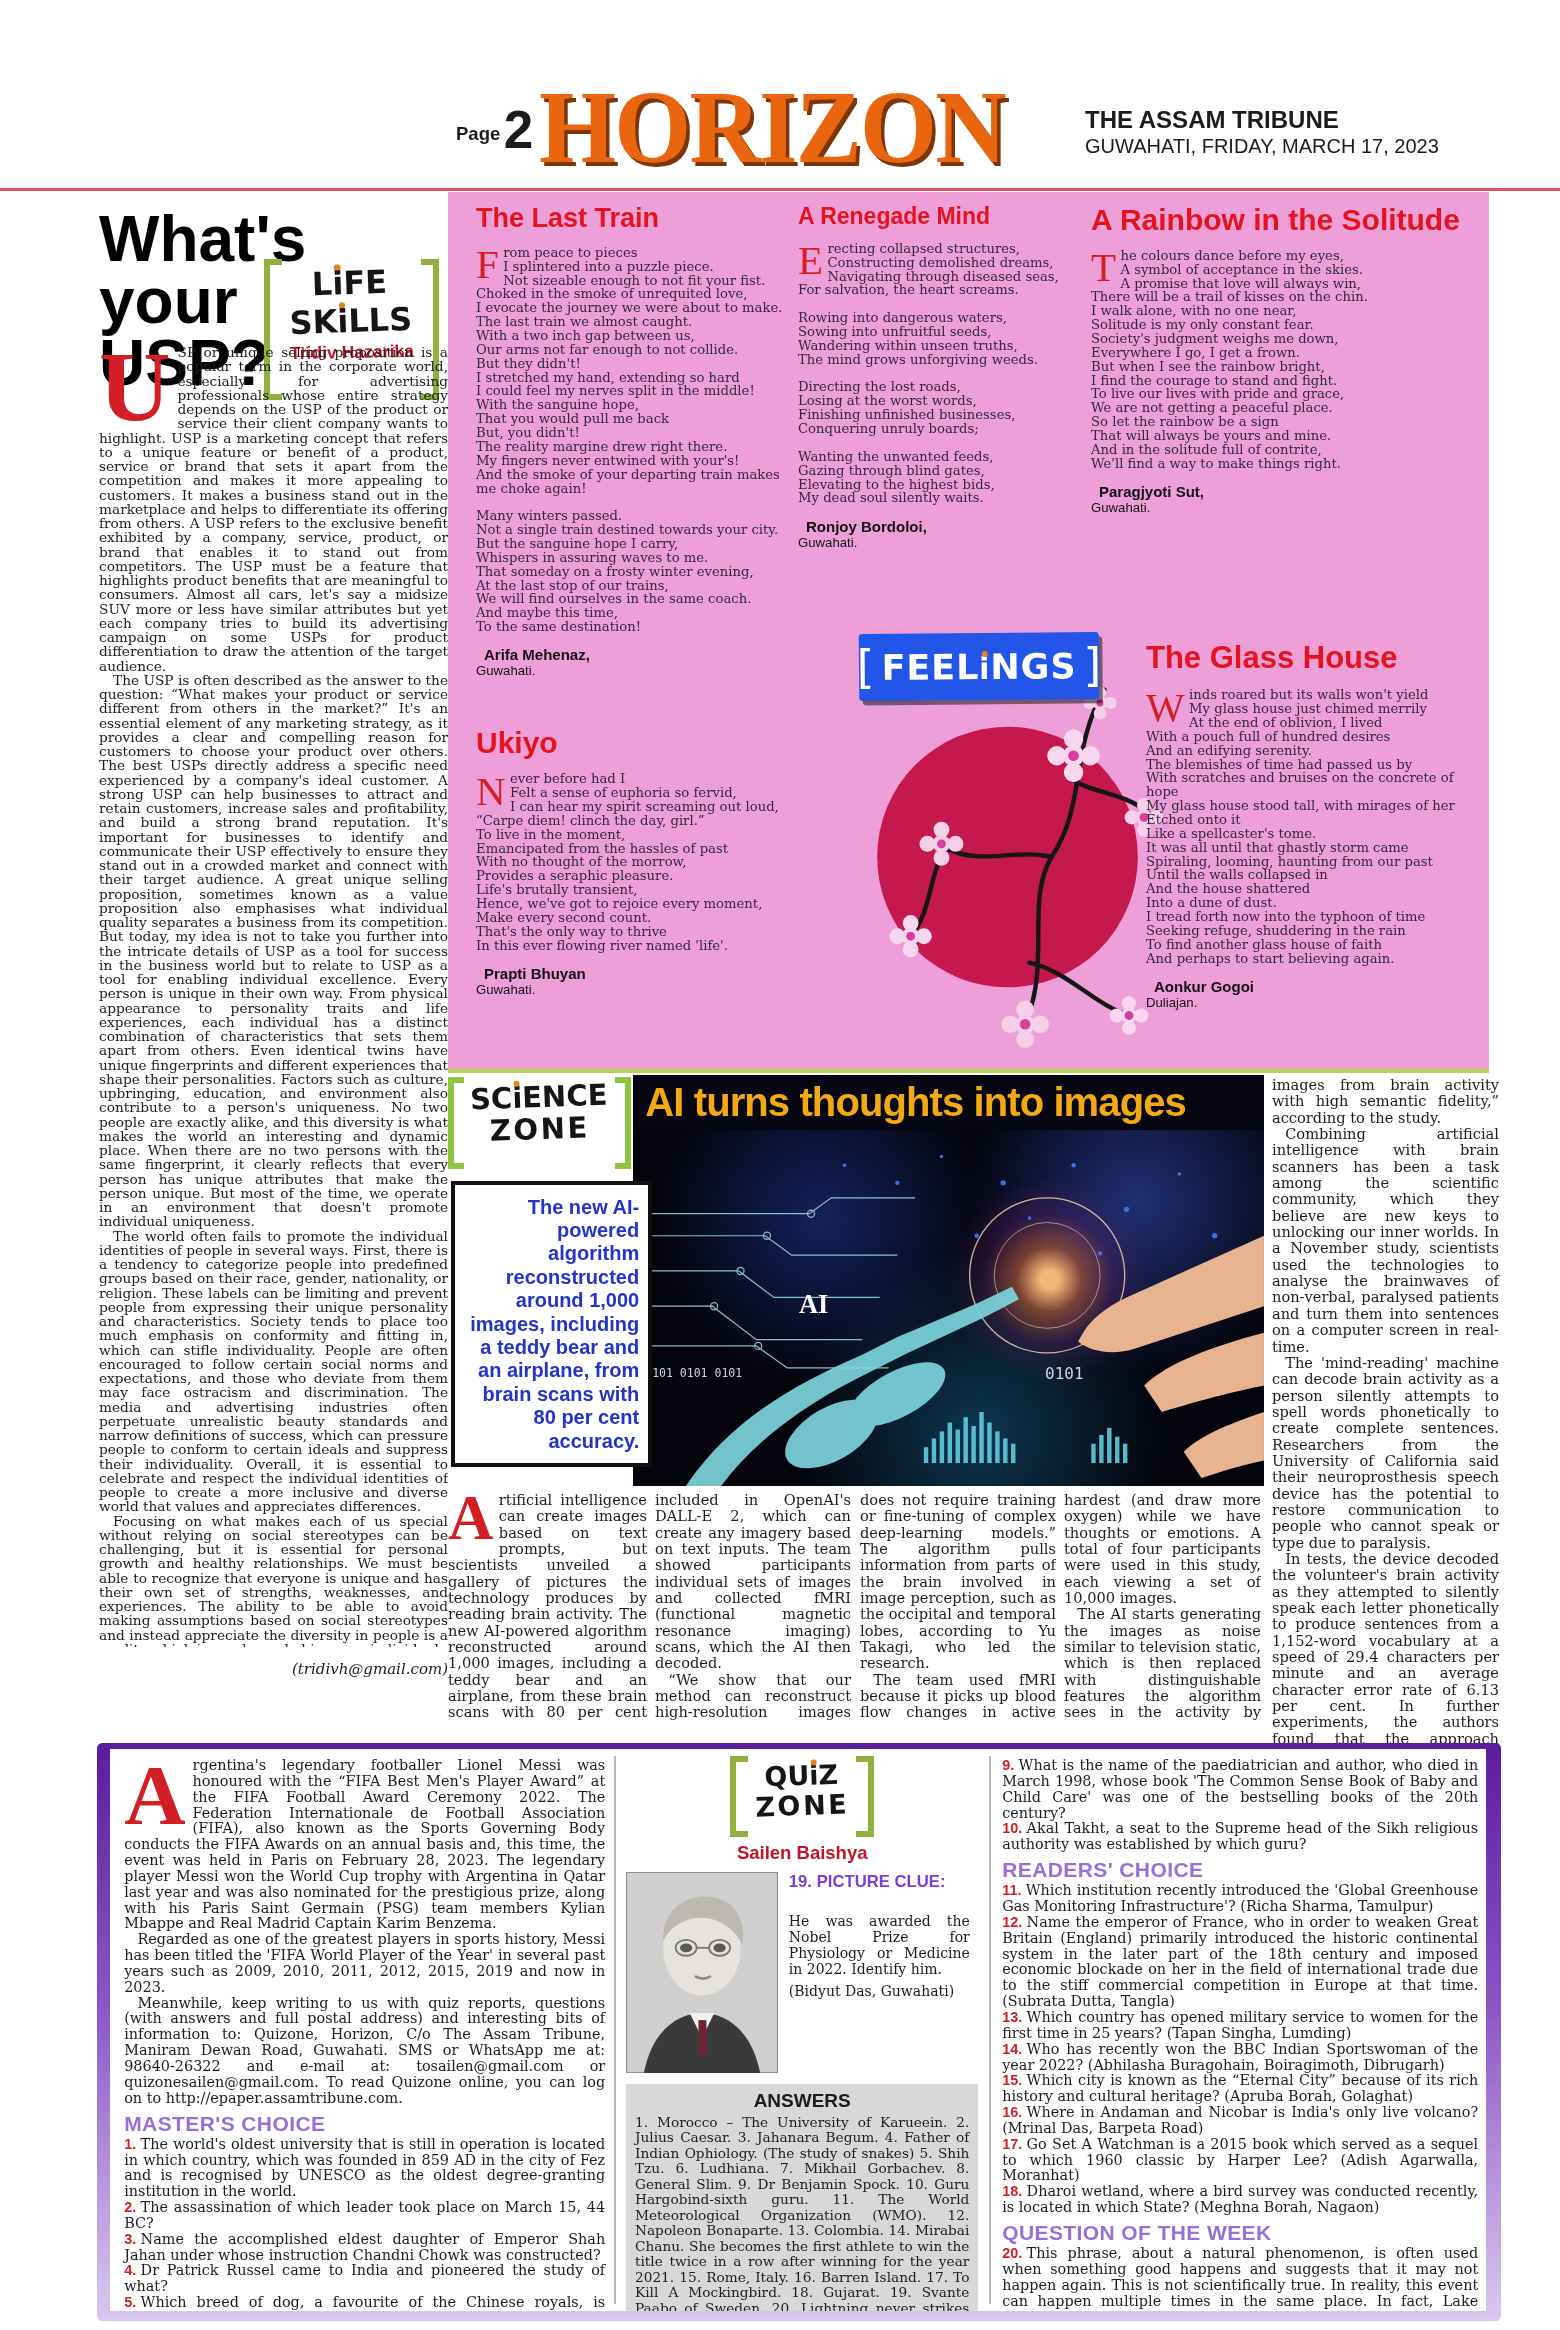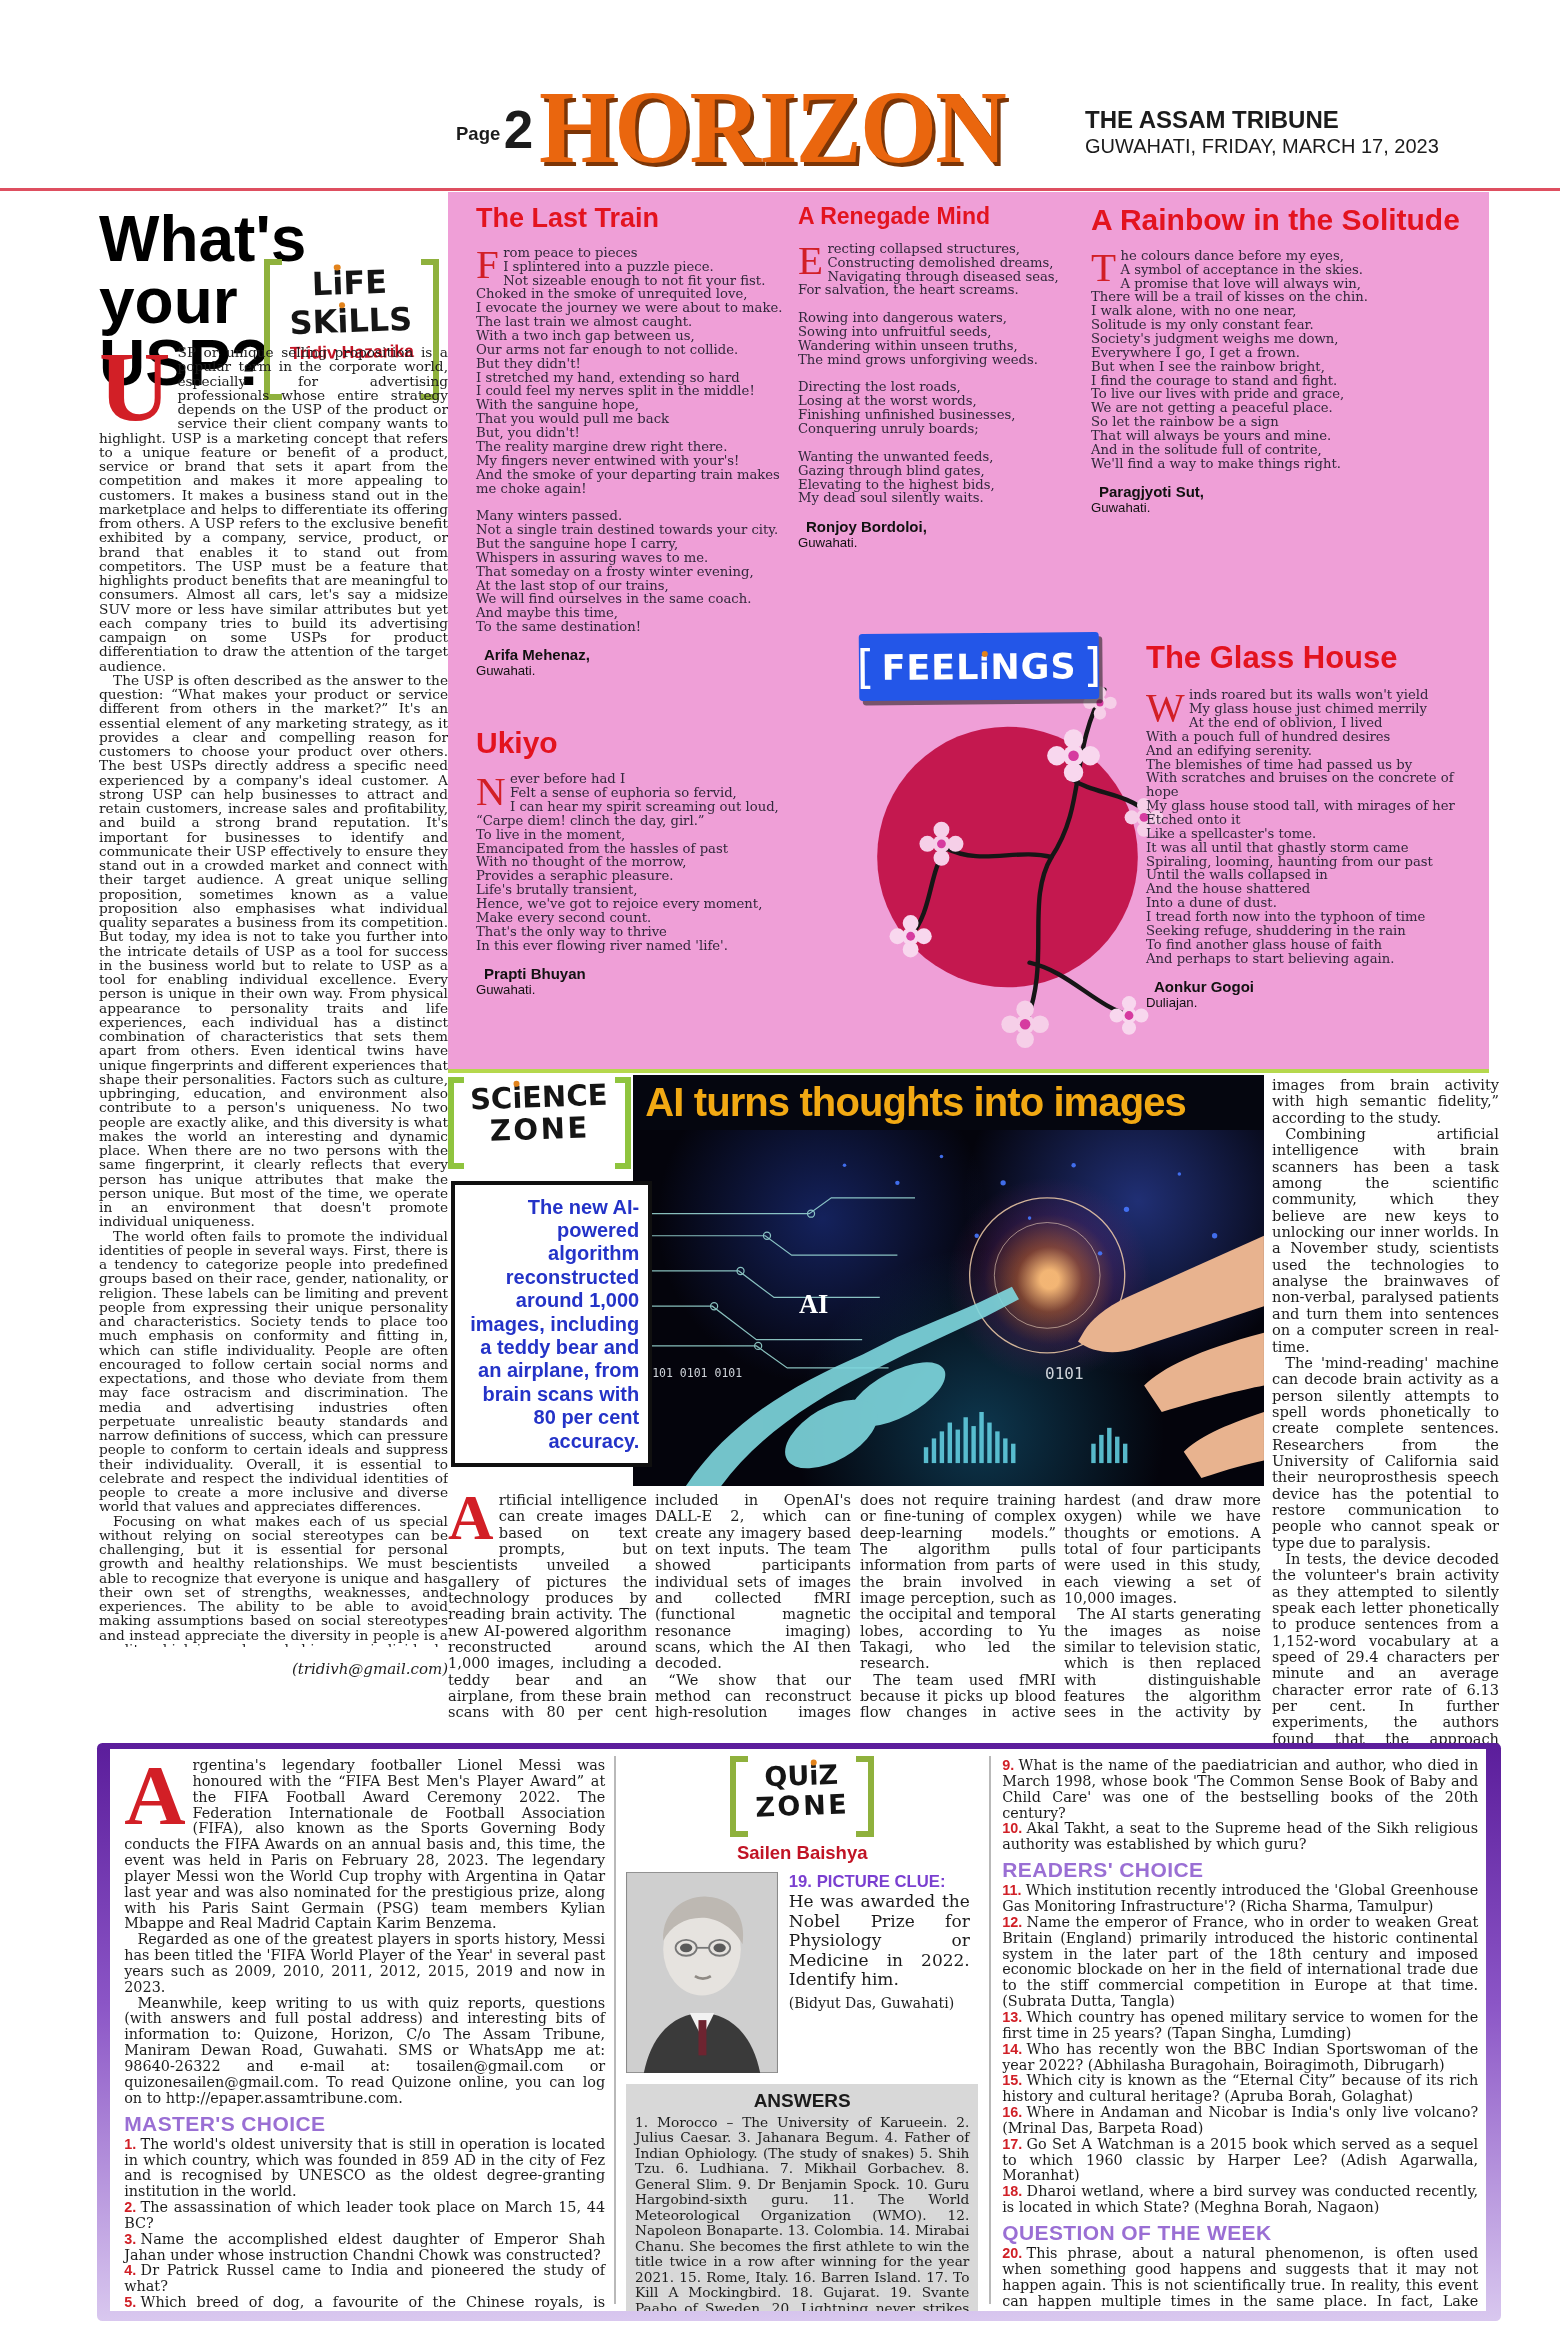--- a/index.html
+++ b/index.html
@@ -76,21 +76,21 @@
   .qcol p{margin:0;}
   .qcol p.ind{text-indent:13.2px;}
   .qhead{font-family:"Liberation Sans",sans-serif;font-weight:bold;font-size:21px;letter-spacing:0.4px;
          color:#9a6fd4;margin:5.3px 0 1.8px 0;text-align:left;}
   .q{margin:0;text-align:justify;}
   .qn{color:#d01f26;font-weight:bold;font-family:"Liberation Sans",sans-serif;margin-right:4.4px;}
   .vdiv{position:absolute;width:1.8px;background:#b9b9b9;}
   #quiz-logo-wrap{text-align:center;}
   #quiz-author{font-family:"Liberation Sans",sans-serif;font-weight:bold;font-size:18.5px;color:#c11425;text-align:center;margin-top:1.8px;}
   .cluehead{font-family:"Liberation Sans",sans-serif;font-weight:bold;color:#7a3fd0;font-size:16.7px;line-height:1.15;}
-  .cluetxt{font-size:17px;line-height:1.15;margin-top:1px;}
+  .cluetxt{font-size:14px;line-height:1.15;margin-top:22px;}
   .cluecred{font-size:14px;line-height:1.15;margin-top:5.3px;}
   #ansbox{background:#d8d8d8;padding:7px 8.8px;box-sizing:border-box;margin-top:10.6px;}
   #anshead{font-family:"Liberation Sans",sans-serif;font-weight:bold;font-size:19px;text-align:center;margin-bottom:3.5px;}
   #anstext{font-size:13.7px;line-height:1.13;text-align:justify;}
 </style>
 </head>
 <body>
 
 <div id="page">
 

